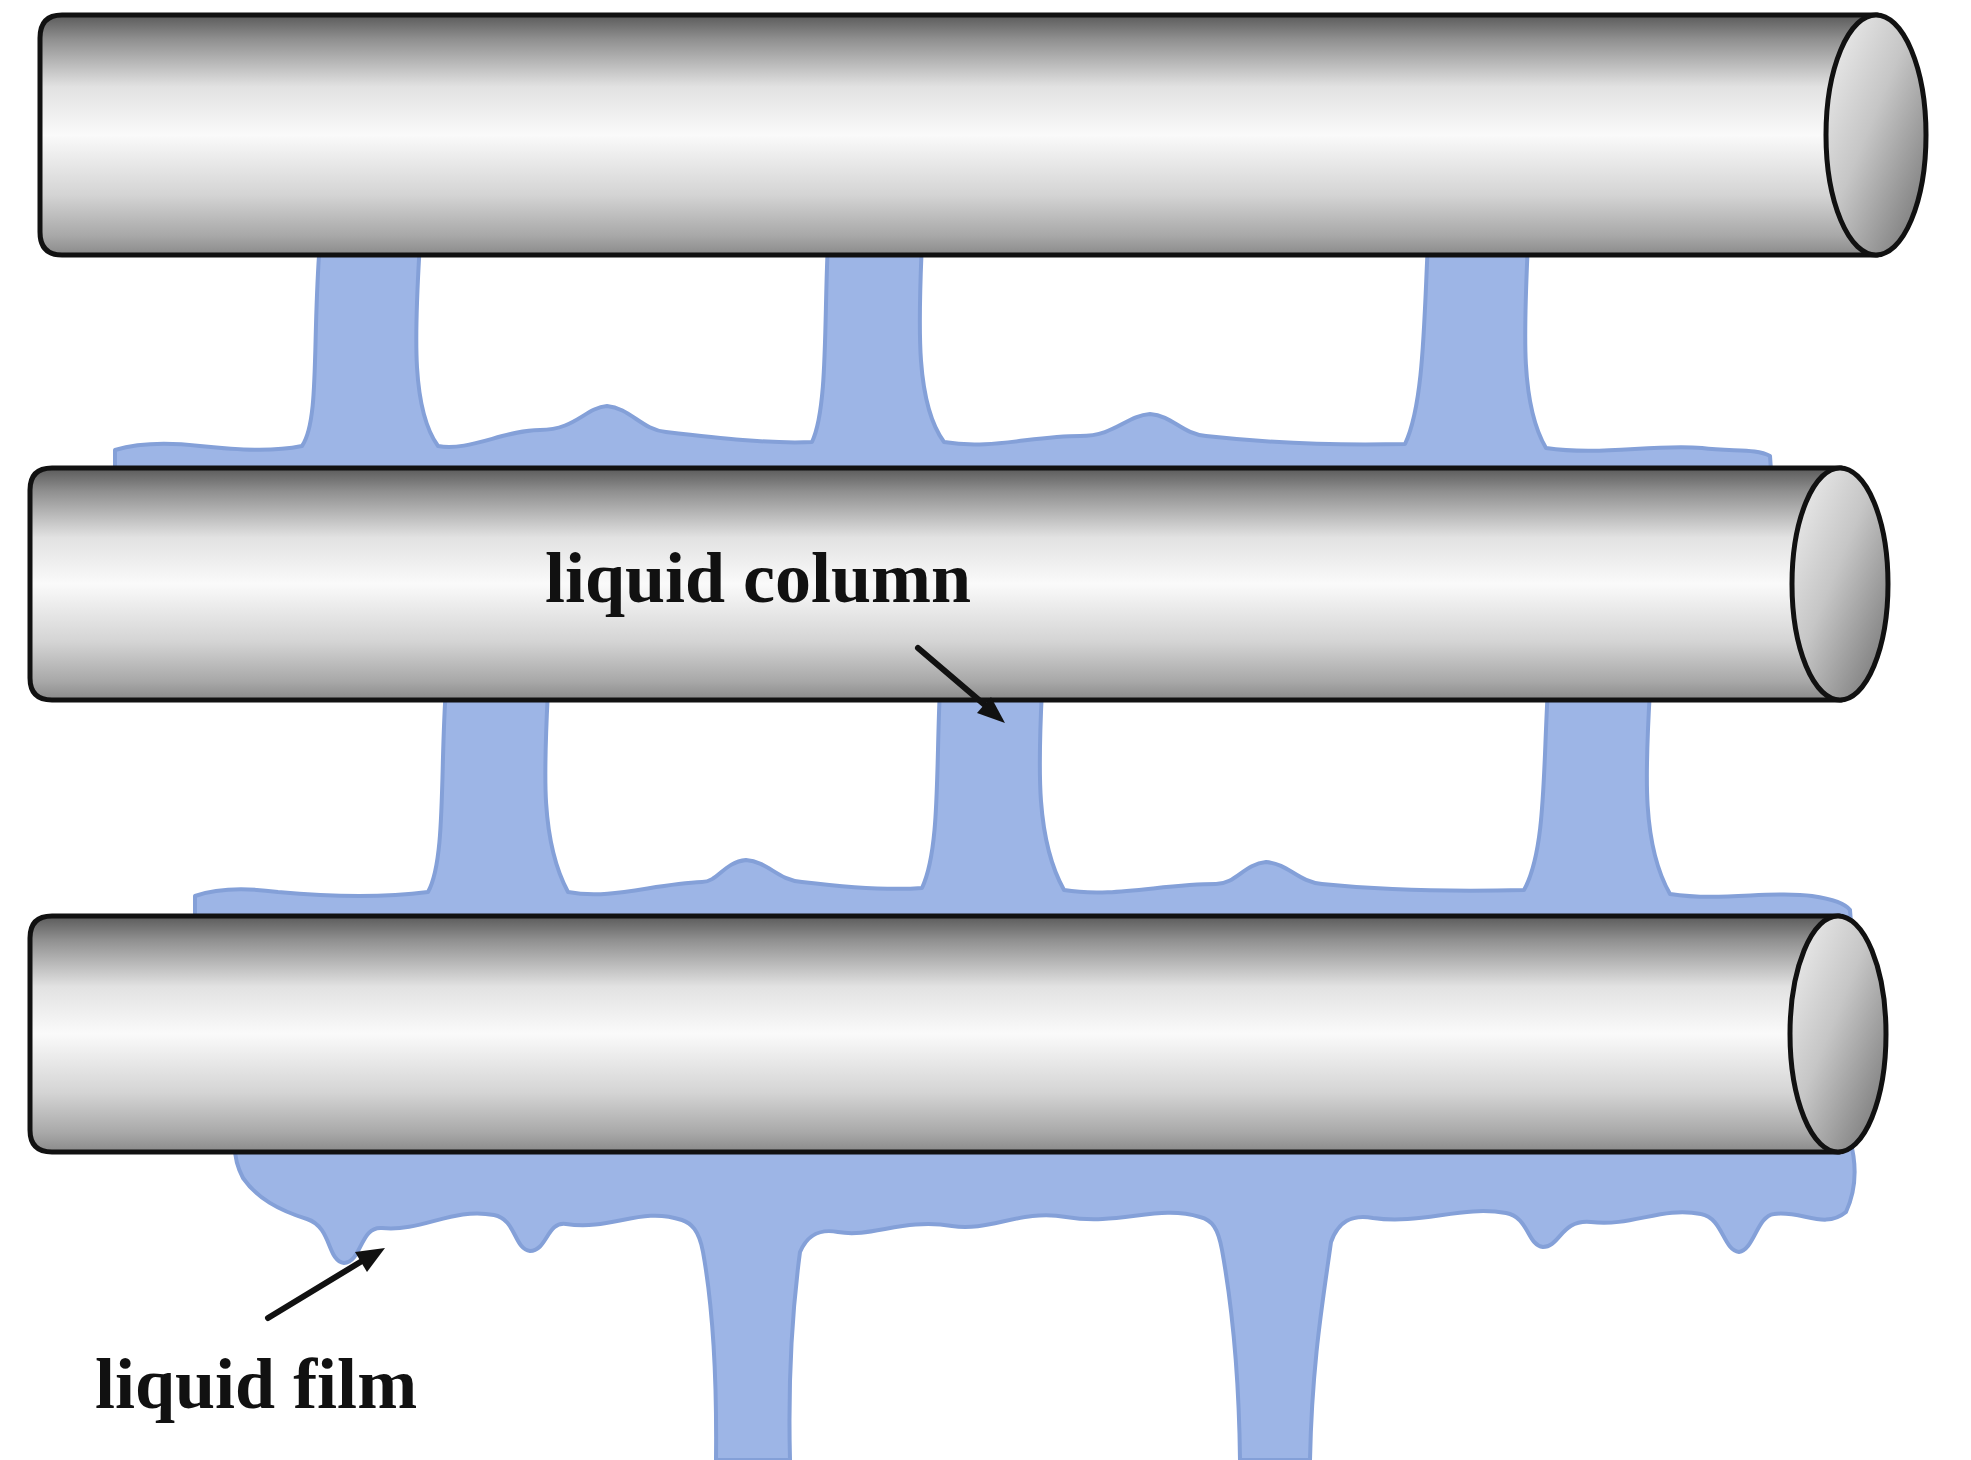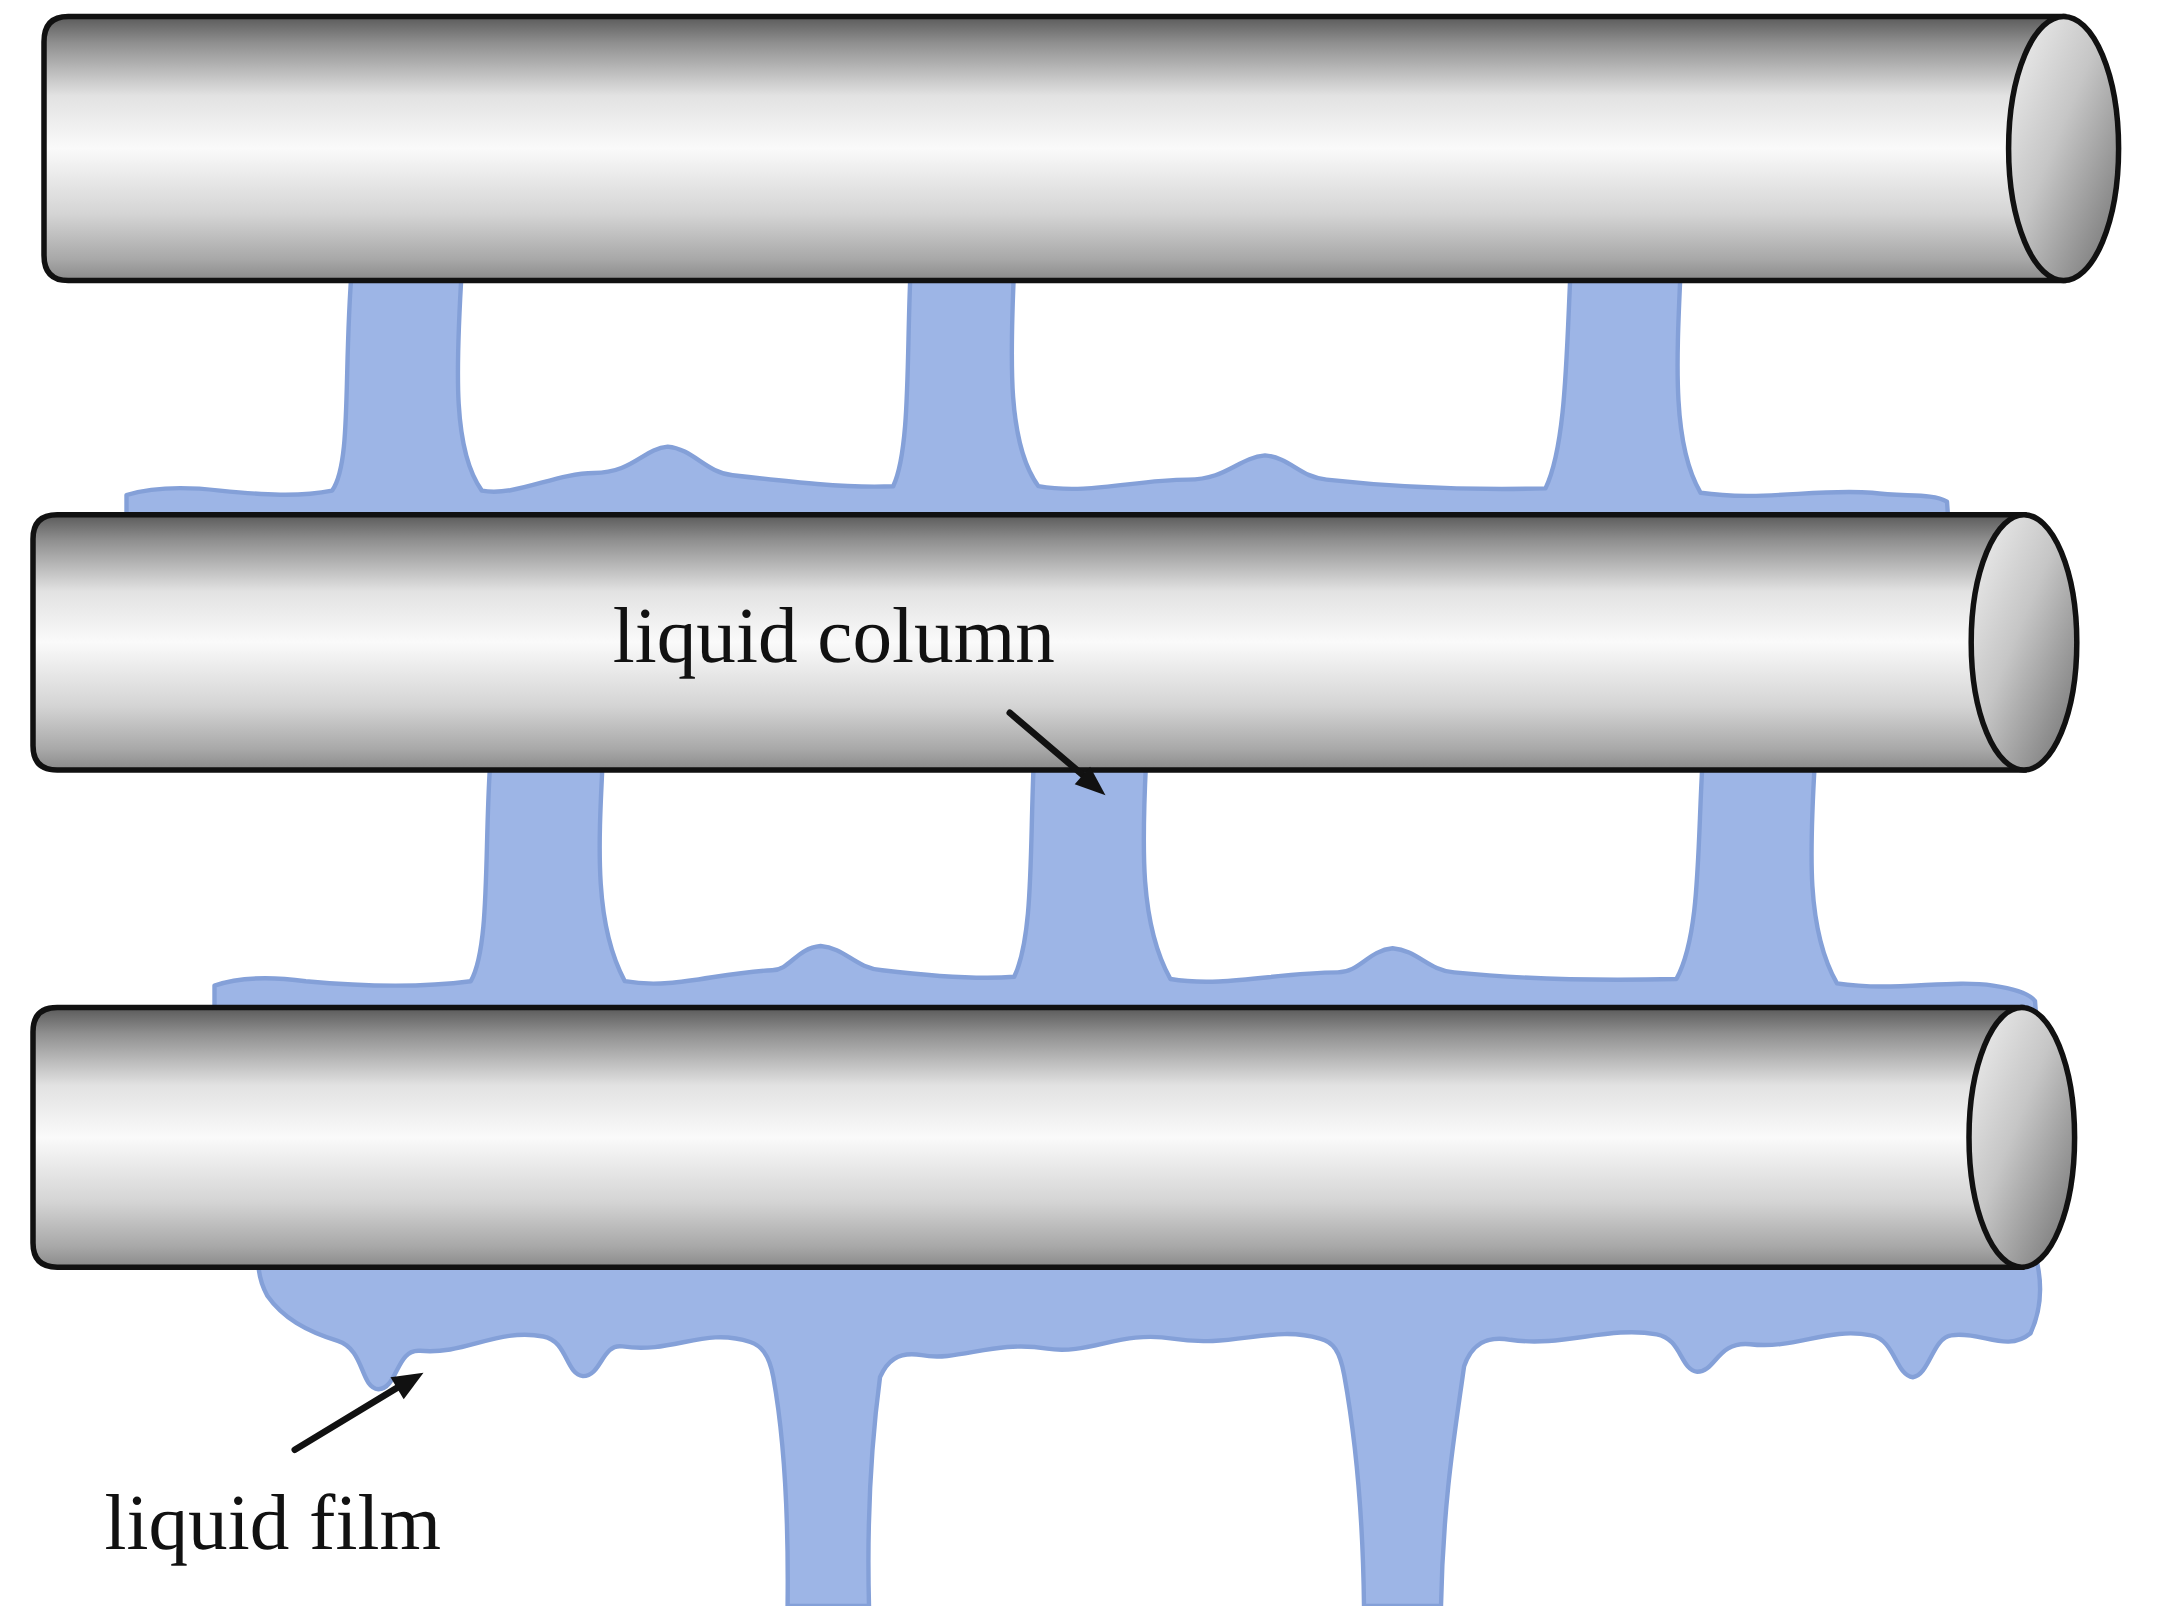--- a/index.html
+++ b/index.html
@@ -7,20 +7,21 @@
     padding: 0;
     background: #ffffff;
     font-family: "Liberation Serif", "DejaVu Serif", serif;
   }
   .canvas-wrap {
     position: relative;
     width: 1954px;
     height: 1460px;
     background: #ffffff;
     overflow: hidden;
+    font-weight: bold;
   }
   svg text {
     font-family: "Liberation Serif", "DejaVu Serif", serif;
   }
 </style>
 </head>
 <body>
 
 <div class="canvas-wrap">
   <svg width="1971" height="1460" viewBox="0 0 1971 1460">

